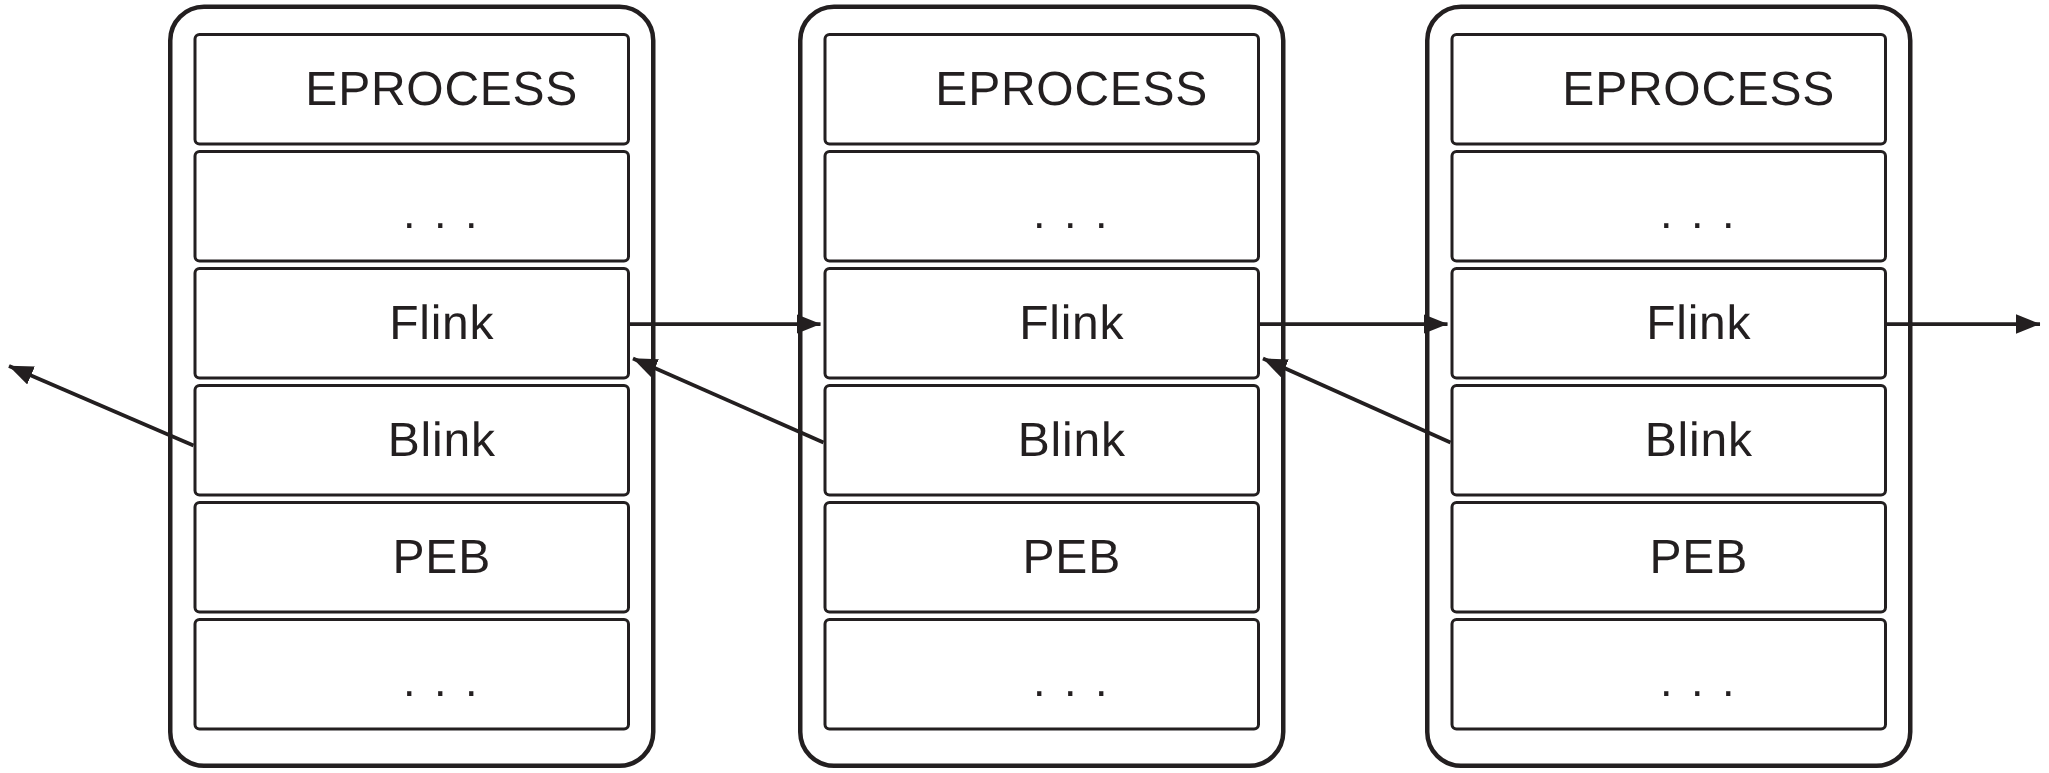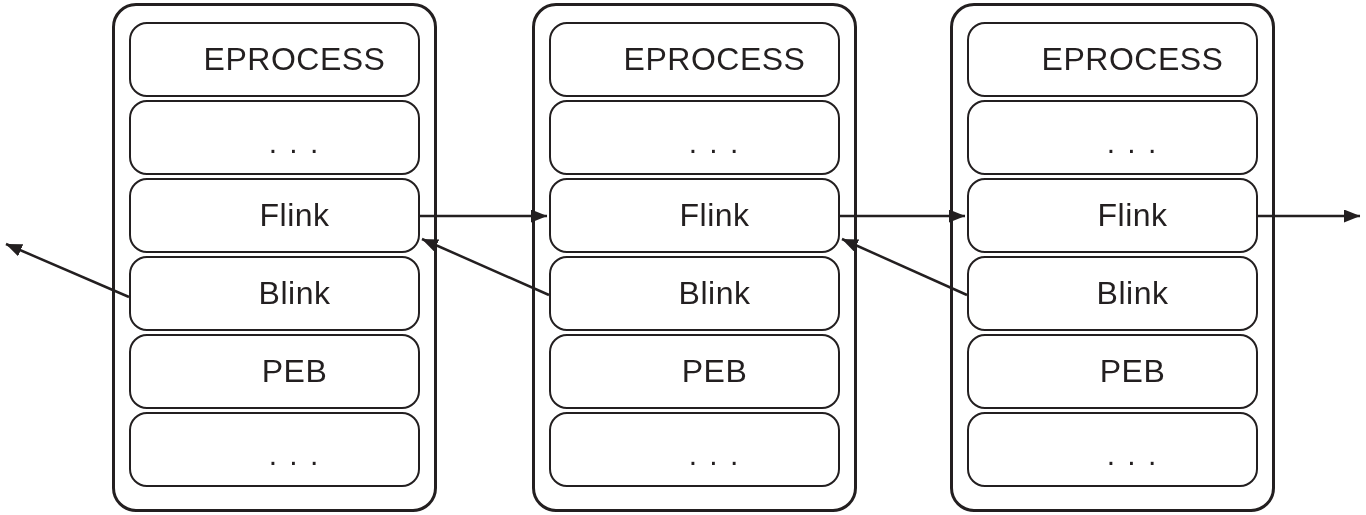--- a/index.html
+++ b/index.html
@@ -30,21 +30,21 @@
     flex-direction: column;
     gap: 3px;
   }
   .node.n1 { left: 112px; }
   .node.n2 { left: 532px; }
   .node.n3 { left: 950px; }
   .cell {
     height: 75px;
     flex: 0 0 75px;
     border: 2.5px solid var(--stroke);
-    border-radius: 18px;
+    border-radius: 4px;
     background: var(--bg);
     display: flex;
     align-items: center;
     justify-content: center;
     font-size: 32px;
     letter-spacing: 0.5px;
     white-space: pre;
     padding-left: 40px;
   }
   .cell.dots {

